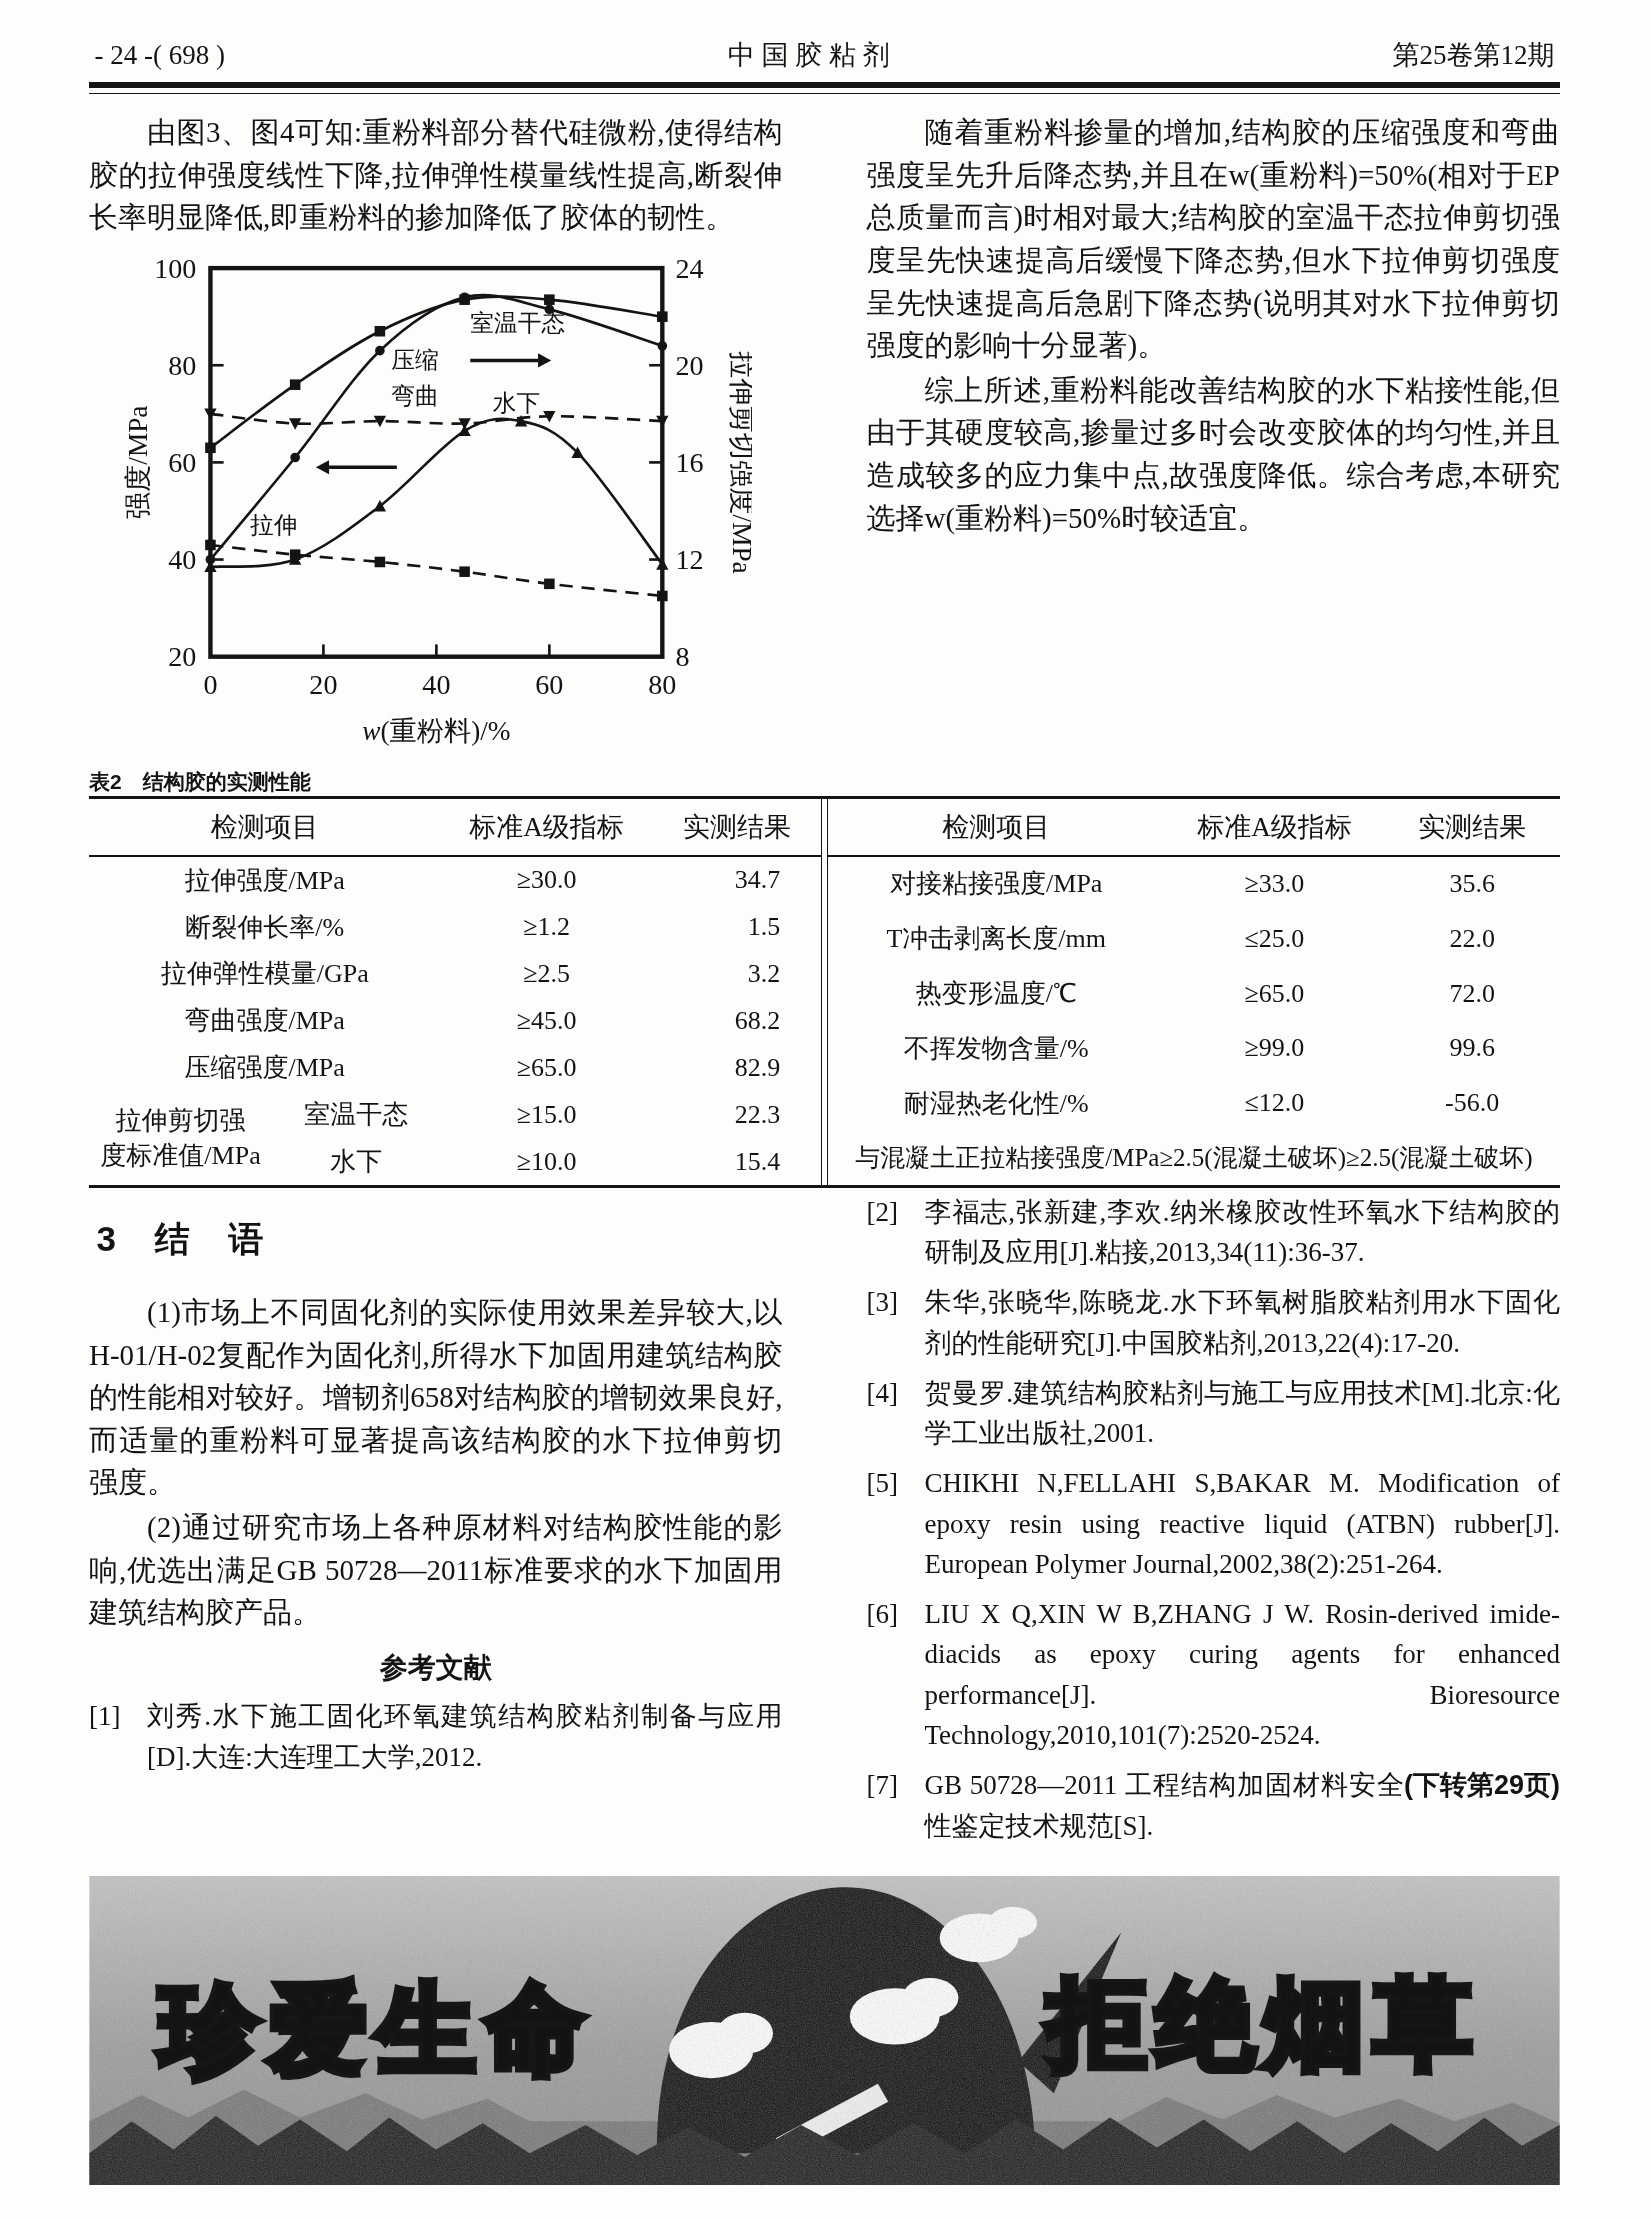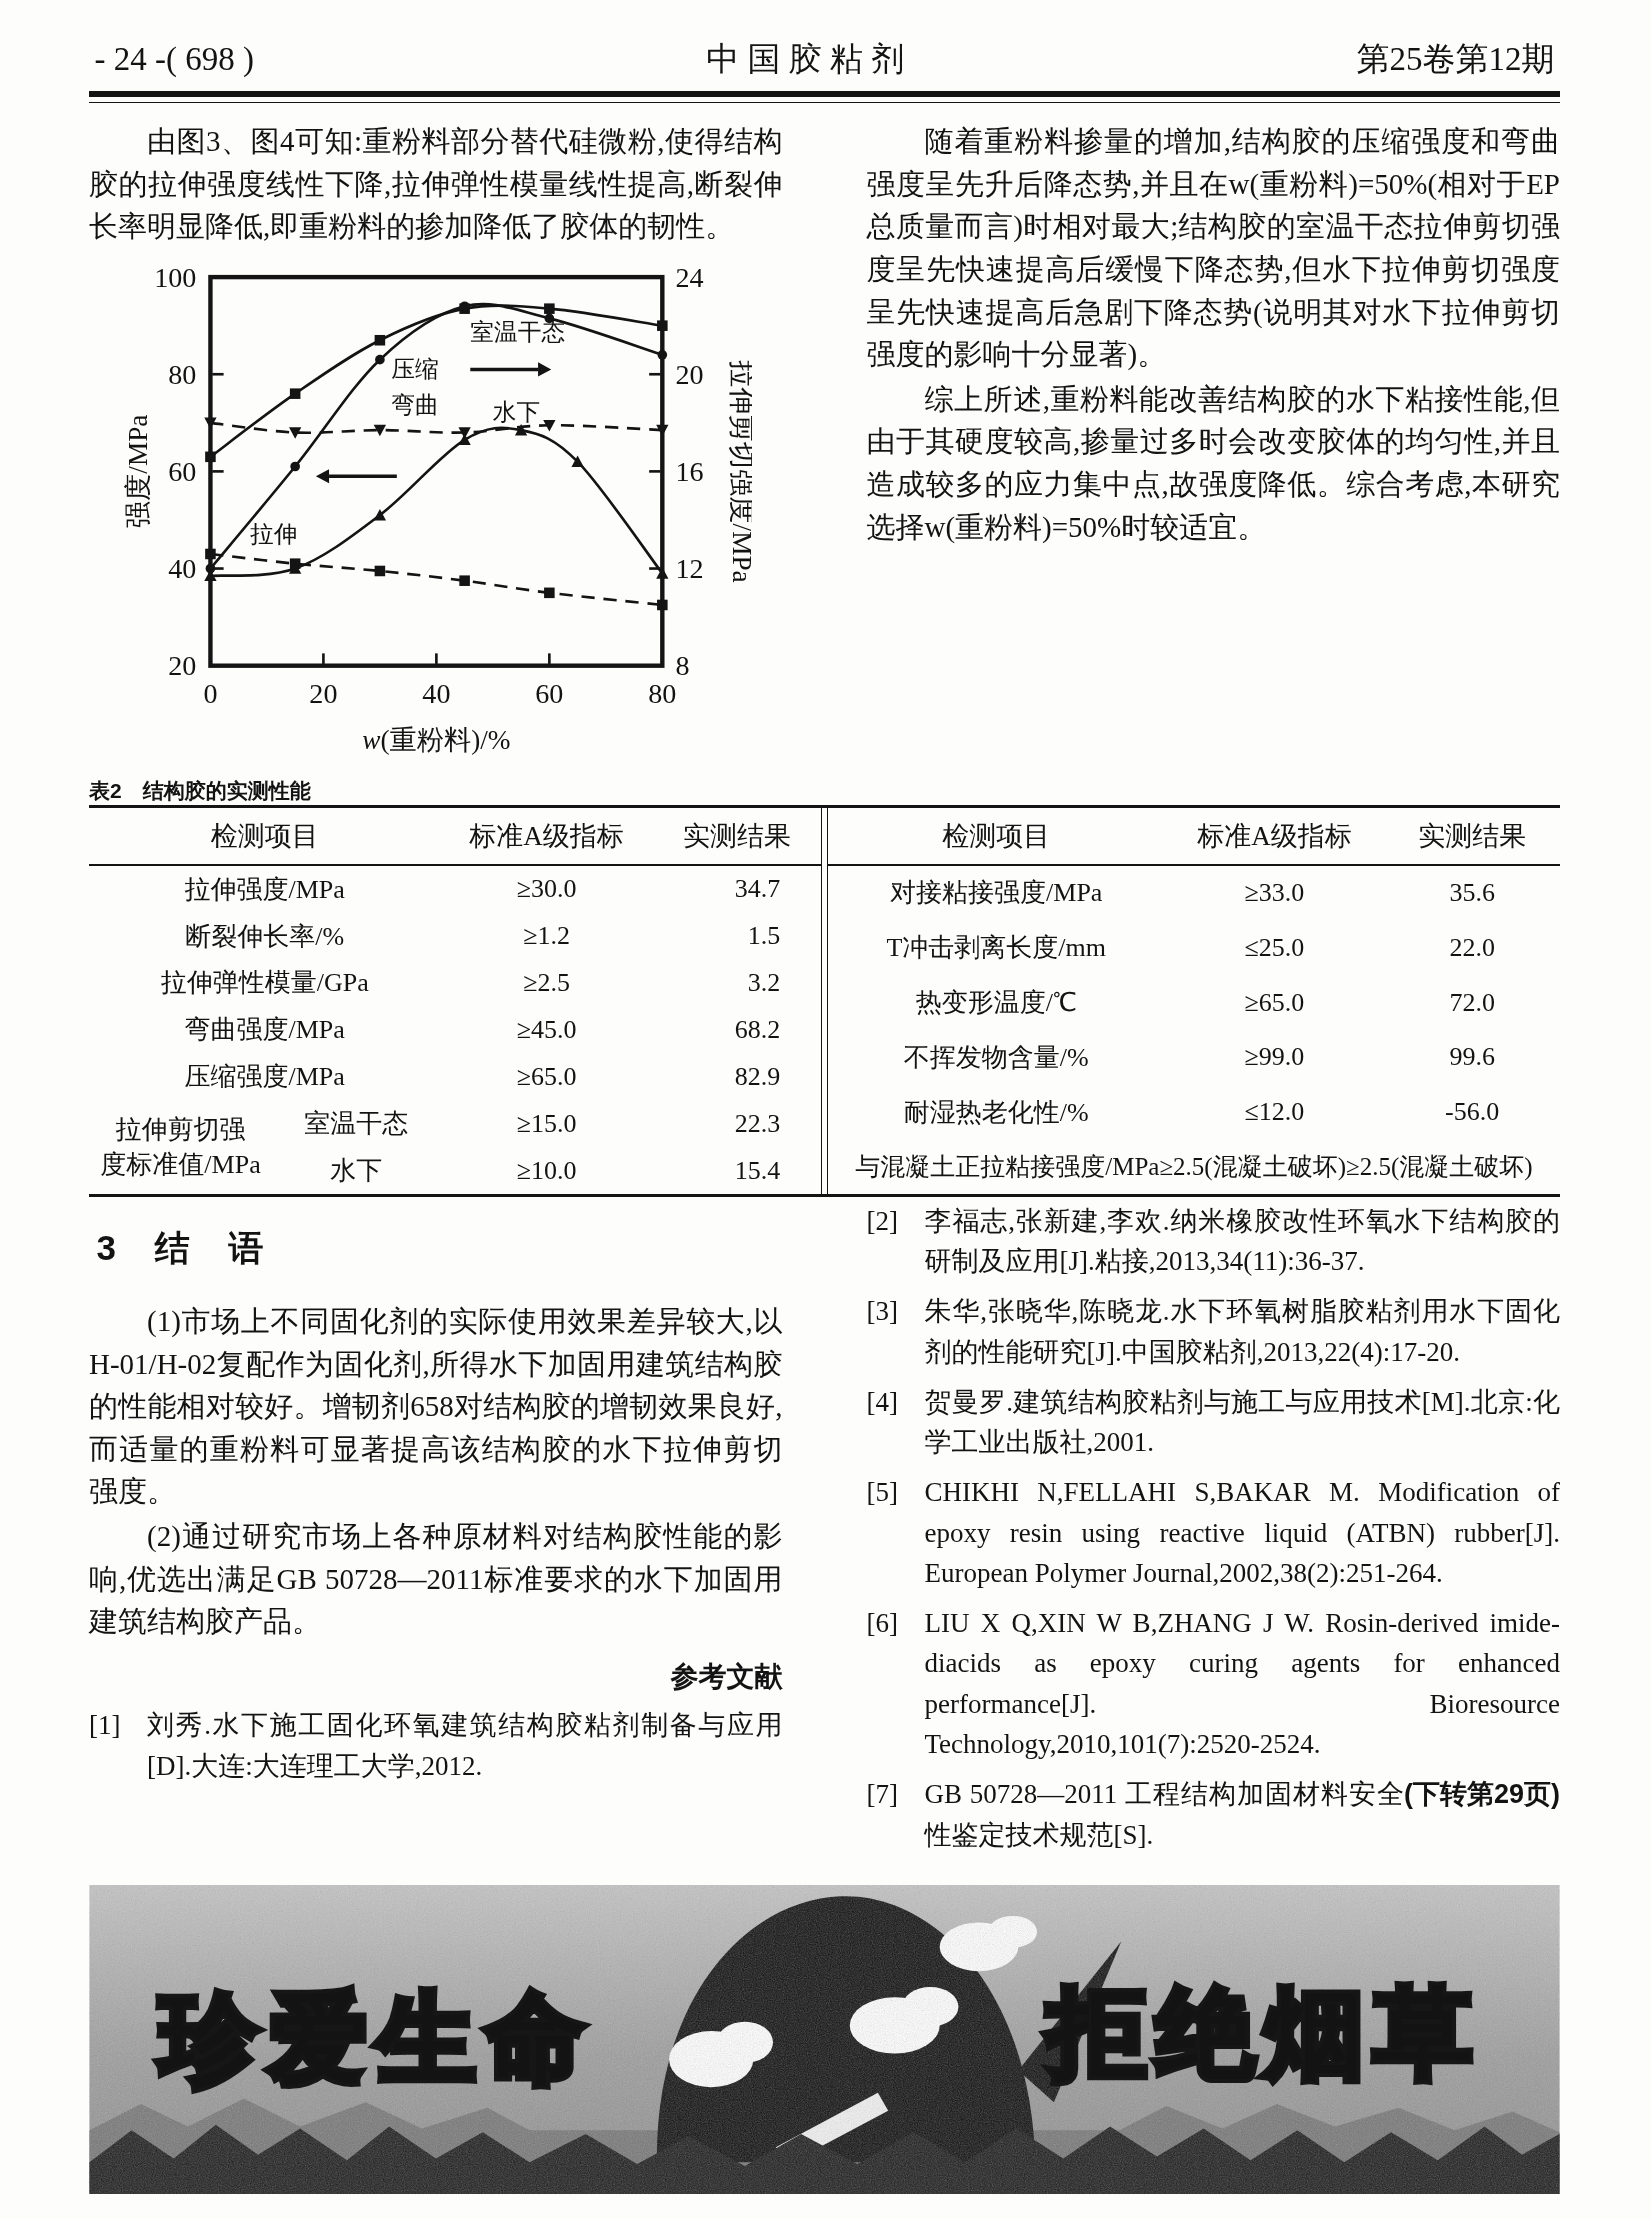--- a/index.html
+++ b/index.html
@@ -3,35 +3,35 @@
 <meta charset="utf-8">
 <style>
   html,body{margin:0;padding:0;background:#e8e8e8;}
   .page{
     width:1652px;height:2220px;margin:0 auto;background:#fdfdfc;color:#131313;
     font-family:"Liberation Serif",serif;box-sizing:border-box;
     padding:37px 92px 0 89px;overflow:hidden;position:relative;
   }
   
   .page-header{display:flex;justify-content:space-between;align-items:baseline;
-    font-size:33px;padding:0 5.6px 9.4px 5.6px;}
+    font-size:27px;padding:0 5.6px 9.4px 5.6px;}
   .header-rule{border-top:6.6px solid #141414;border-bottom:1.9px solid #141414;height:4.7px;margin-bottom:17px;}
   
   .columns{display:flex;gap:84px;}
   .col{flex:1 1 0;min-width:0;}
   p.body{font-size:29px;line-height:1.47;text-align:justify;margin:0 0 1.9px 0;text-indent:2em;}
   
   figure{margin:5.6px 0 0 0;text-align:center;}
   svg text{font-family:"Liberation Serif",serif;fill:#131313;}
   .fig-cap-zh{font-family:"Liberation Sans",sans-serif;font-weight:bold;font-size:27px;margin-top:1.9px;}
   .fig-cap-en{font-size:25px;margin-top:7.5px;}
   
   .sec24{font-family:"Liberation Sans",sans-serif;font-weight:bold;font-size:29px;margin:24px 0 15px 0;}
   .sec3{font-family:"Liberation Sans",sans-serif;font-weight:bold;font-size:35px;margin:24px 0 28px 7.5px;letter-spacing:1.9px;}
-  .refs-heading{font-family:"Liberation Sans",sans-serif;font-weight:bold;font-size:28px;text-align:right;margin:15px 0 9.4px 0;}
+  .refs-heading{font-family:"Liberation Sans",sans-serif;font-weight:bold;font-size:28px;text-align:center;margin:15px 0 9.4px 0;}
   
   .table2-wrap{margin-top:13px;}
   .t2-zh{font-family:"Liberation Sans",sans-serif;font-weight:bold;font-size:21px;text-align:left;}
   .t2-en{font-size:25px;text-align:center;margin:5.6px 0 9.4px 0;}
   .t2-box{border-top:3.7px solid #141414;border-bottom:3.7px solid #141414;display:flex;align-items:stretch;}
   .t2{border-collapse:collapse;table-layout:fixed;flex:1 1 0;font-size:26px;}
   .t2 th{font-weight:normal;border-bottom:2.8px solid #141414;height:54px;font-size:27px;}
   .t2 td{text-align:center;padding:1.9px 3.7px;}
   .t2-left td{height:41px;}
   .t2-right td{height:51px;}

